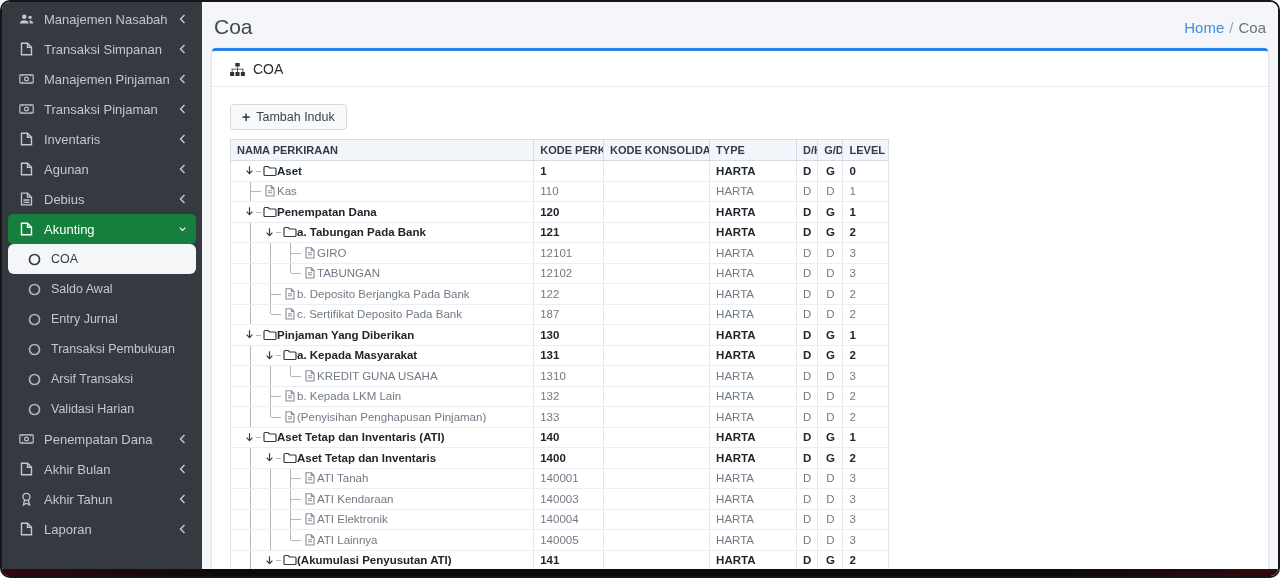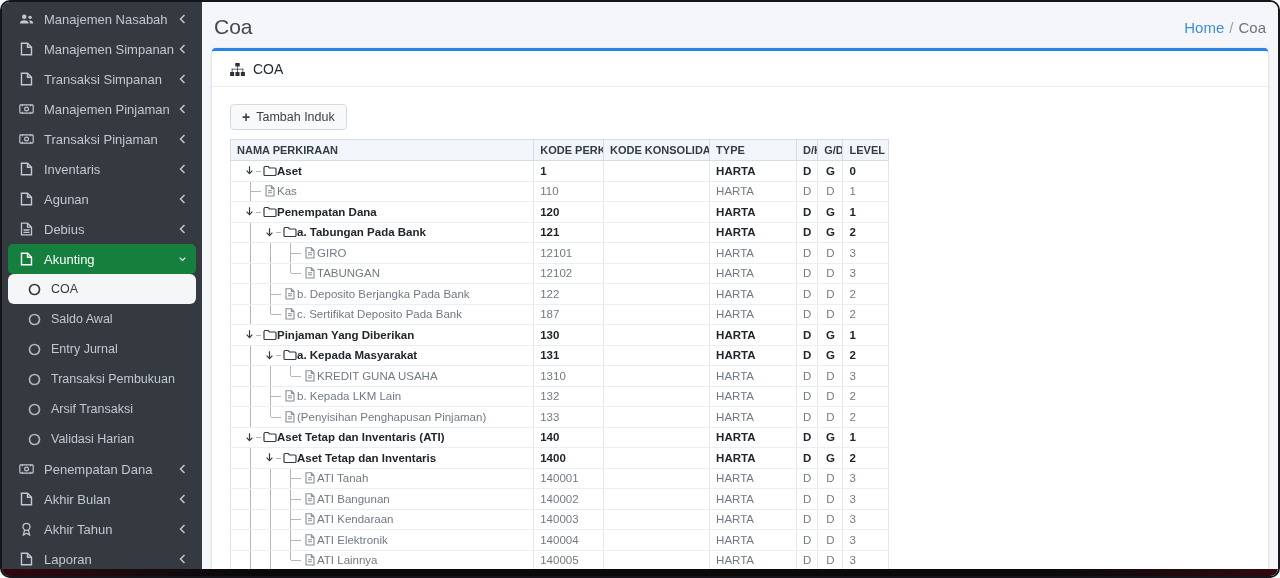--- a/index.html
+++ b/index.html
@@ -128,34 +128,20 @@
         <div class="nav-item">
           <span class="ic ">
             <svg viewBox="0 0 20 14" fill="currentColor">
               <circle cx="7" cy="4" r="3"></circle>
               <path d="M1 13c0-3 2.7-4.5 6-4.5S13 10 13 13z"></path>
               <circle cx="14.8" cy="4.8" r="2.3"></circle>
               <path d="M13.8 8.8c2.8.3 5.2 1.6 5.2 4.2h-4.4"></path>
             </svg>
           </span>
           <span class="lbl">Manajemen Nasabah</span>
-          <span class="chev">
-            <svg viewBox="0 0 8 12" fill="none" stroke="currentColor" stroke-width="1.8">
-              <path d="M6.4 1.2 1.6 6l4.8 4.8"></path>
-            </svg>
-          </span>
-        </div>
-        <div class="nav-item">
-          <span class="ic ">
-            <svg viewBox="0 0 12 14" fill="none" stroke="currentColor" stroke-width="1.4">
-              <path d="M1 1.2h6l4 4v7.6H1z"></path>
-              <path d="M7 1.2v4h4"></path>
-            </svg>
-          </span>
-          <span class="lbl">Manajemen Simpanan</span>
           <span class="chev">
             <svg viewBox="0 0 8 12" fill="none" stroke="currentColor" stroke-width="1.8">
               <path d="M6.4 1.2 1.6 6l4.8 4.8"></path>
             </svg>
           </span>
         </div>
         <div class="nav-item">
           <span class="ic ">
             <svg viewBox="0 0 12 14" fill="none" stroke="currentColor" stroke-width="1.4">
               <path d="M1 1.2h6l4 4v7.6H1z"></path>
@@ -783,43 +769,20 @@
                     <span class="u pipe"></span>
                     <span class="u pipe"></span>
                     <span class="u tee"></span>
                     <span class="ic node-ic">
                       <svg viewBox="0 0 10 12" fill="none" stroke="currentColor" stroke-width="1.1">
                         <path d="M1 .8h5.4L9 3.4V11H1z"></path>
                         <path d="M6.4.8v2.6H9"></path>
                         <path d="M3 5.8h4M3 7.8h4"></path>
                       </svg>
                     </span>
-                    <span class="nlbl">ATI Bangunan</span>
-                  </div>
-                </td>
-                <td>140002</td>
-                <td></td>
-                <td>HARTA</td>
-                <td class="c">D</td>
-                <td class="c">D</td>
-                <td>3</td>
-              </tr>
-              <tr class="leaf">
-                <td class="name-cell">
-                  <div class="tree">
-                    <span class="u pipe"></span>
-                    <span class="u pipe"></span>
-                    <span class="u tee"></span>
-                    <span class="ic node-ic">
-                      <svg viewBox="0 0 10 12" fill="none" stroke="currentColor" stroke-width="1.1">
-                        <path d="M1 .8h5.4L9 3.4V11H1z"></path>
-                        <path d="M6.4.8v2.6H9"></path>
-                        <path d="M3 5.8h4M3 7.8h4"></path>
-                      </svg>
-                    </span>
                     <span class="nlbl">ATI Kendaraan</span>
                   </div>
                 </td>
                 <td>140003</td>
                 <td></td>
                 <td>HARTA</td>
                 <td class="c">D</td>
                 <td class="c">D</td>
                 <td>3</td>
               </tr>

